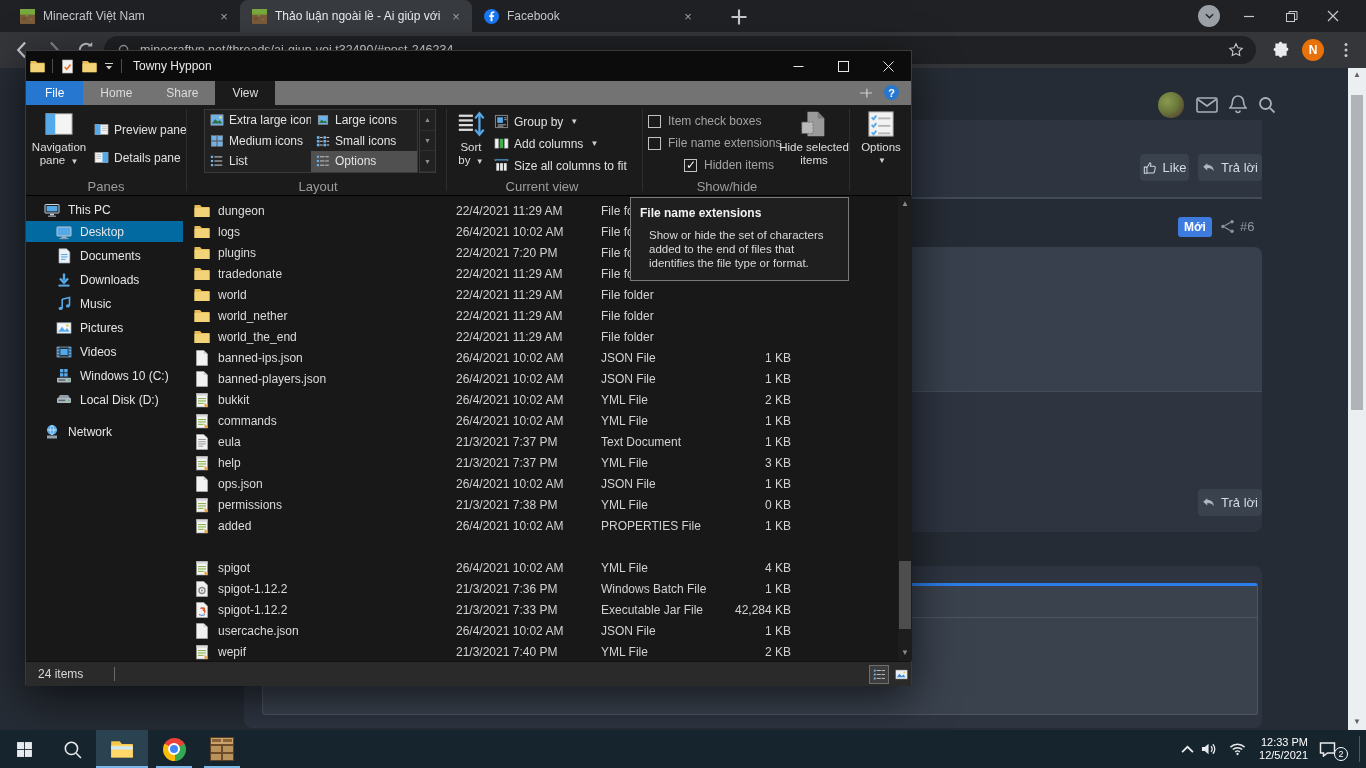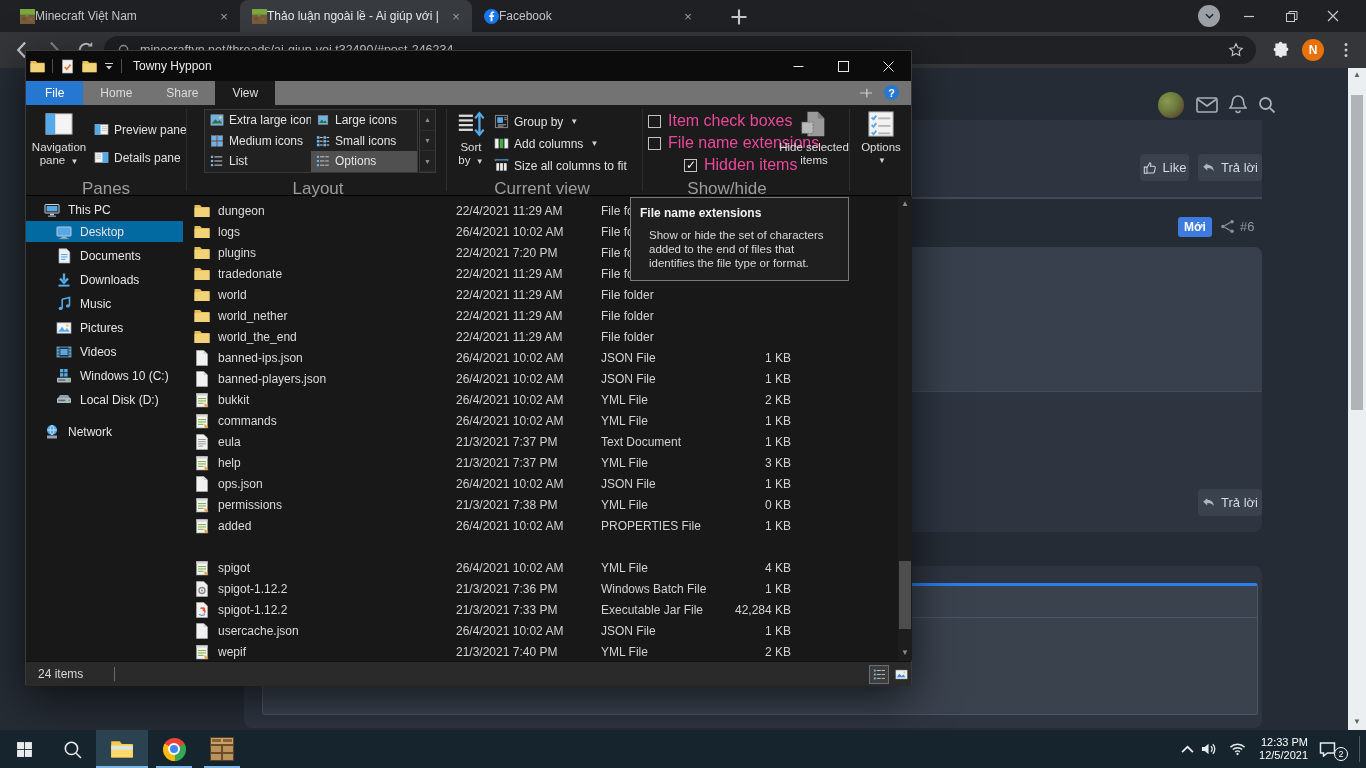--- a/index.html
+++ b/index.html
@@ -4,21 +4,21 @@
 <style>
   html,body{margin:0;padding:0;background:#000;}
   *{box-sizing:border-box;font-family:"Liberation Sans","DejaVu Sans",sans-serif;cursor:default;}
   .stage{position:relative;width:1366px;height:768px;background:#262c35;overflow:hidden;}
   .ic{display:inline-flex;align-items:center;justify-content:center;}
   .ic svg{width:100%;height:100%;display:block;}
 
   
   .tabstrip{position:absolute;left:0;top:0;width:1366px;height:32px;background:#202124;z-index:2;}
   #tab-list{position:absolute;left:8px;top:0;height:32px;display:flex;}
-  .tab{position:relative;display:flex;align-items:center;width:232px;height:32px;padding:0 8px 0 12px;color:#c3c7cc;font-size:12px;}
+  .tab{position:relative;display:flex;align-items:center;gap:8px;width:232px;height:32px;padding:0 8px 0 12px;color:#c3c7cc;font-size:12px;}
   .tab.active{background:#383b3f;border-radius:8px 8px 0 0;color:#e8eaed;}
   .tab .fav{width:15px;height:15px;flex:0 0 auto;}
   .tab-title{flex:1;white-space:nowrap;overflow:hidden;}
   .tab-close{width:16px;height:16px;border-radius:50%;display:flex;align-items:center;justify-content:center;color:#9aa0a6;font-size:13px;flex:0 0 auto;}
   .newtab{position:absolute;left:730px;top:8px;width:18px;height:18px;}
   .cap-circle{position:absolute;left:1198px;top:5px;width:22px;height:22px;border-radius:50%;background:#9aa0a6;display:flex;align-items:center;justify-content:center;}
   .cap-circle svg{width:9px;height:6px;}
   .capbtn{position:absolute;top:0;width:42px;height:32px;display:flex;align-items:center;justify-content:center;}
   .toolbar{position:absolute;left:0;top:32px;width:1366px;height:36px;background:#35363a;z-index:2;}
   .navic{position:absolute;top:8px;width:20px;height:20px;}
@@ -55,33 +55,33 @@
   .ex-caps{position:absolute;right:0;top:0;display:flex;height:30px;}
   .ex-cap{width:45px;height:30px;display:flex;align-items:center;justify-content:center;}
   .ex-tabs{position:absolute;left:0;top:30px;width:100%;height:24px;background:#737373;display:flex;}
   .rtab{padding:0 17px;font-size:12px;color:#dcdcdc;display:flex;align-items:center;}
   .rtab.file{background:#2577cf;color:#fff;padding:0 19px;}
   .rtab.active{background:#1b1b1b;}
   .rib-pin{position:absolute;right:38px;top:36px;width:14px;height:12px;}
   .rib-help{position:absolute;right:12px;top:34px;width:15px;height:15px;border-radius:50%;background:#2577cf;color:#fff;font-size:11px;font-weight:bold;display:flex;align-items:center;justify-content:center;}
   .ribbon{position:absolute;left:0;top:54px;width:100%;height:91px;background:#1b1b1b;border-bottom:1px solid #000;}
   .vsep{position:absolute;top:4px;height:82px;width:1px;background:#2e2e2e;}
-  .grp-label{position:absolute;top:74px;transform:translateX(-50%);font-size:17px;color:#9c9c9c;}
+  .grp-label{position:absolute;top:74px;transform:translateX(-50%);font-size:13px;color:#9c9c9c;}
   .bigbtn{position:absolute;text-align:center;color:#dfdfdf;font-size:11.5px;line-height:13px;}
   .bigbtn .bicon{display:block;margin:0 auto 2px;width:30px;height:30px;}
   .smrow{position:absolute;display:flex;align-items:center;gap:5px;font-size:12px;color:#e0e0e0;height:17px;white-space:nowrap;}
   .smrow .ic{width:15px;height:15px;}
   .caret{font-size:8px;color:#cfcfcf;margin-left:2px;}
   .gallery{position:absolute;left:178px;top:4px;width:214px;height:64px;background:#212121;border:1px solid #3a3a3a;display:grid;grid-template-columns:1fr 1fr;grid-auto-rows:20.5px;}
   .gitem{display:flex;align-items:center;gap:5px;padding-left:5px;font-size:12px;color:#e3e3e3;white-space:nowrap;overflow:hidden;}
   .gitem .ic{width:14px;height:14px;flex:0 0 auto;}
   .gitem.selected{background:#505050;}
   .garrows{position:absolute;left:393px;top:4px;width:17px;height:64px;background:#212121;border:1px solid #3a3a3a;display:flex;flex-direction:column;}
   .garrows div{flex:1;display:flex;align-items:center;justify-content:center;color:#8d8d8d;font-size:7px;border-bottom:1px solid #2e2e2e;}
-  .cbrow{position:absolute;display:flex;align-items:center;gap:7px;font-size:16px;color:#ec4899;height:16px;white-space:nowrap;}
+  .cbrow{position:absolute;display:flex;align-items:center;gap:7px;font-size:12px;color:#a3a3a3;height:16px;white-space:nowrap;}
   .cb{width:13px;height:13px;border:1px solid #c2c2c2;position:relative;flex:0 0 auto;}
   .cb.checked::after{content:"✓";position:absolute;left:1px;top:-2px;color:#fff;font-size:12px;}
   .ex-side{position:absolute;left:0;top:145px;width:157px;height:465px;}
   .srow{position:absolute;width:157px;height:21px;display:flex;align-items:center;font-size:12px;color:#e6e6e6;white-space:nowrap;}
   .srow .ic{width:16px;height:16px;margin-right:8px;flex:0 0 auto;}
   .srow.lvl0{padding-left:18px;}
   .srow.lvl1{padding-left:30px;}
   .srow.selected{background:#0369a1;}
   .ex-list{position:absolute;left:157px;top:145px;width:715px;height:465px;}
   .frow{position:absolute;left:0;width:715px;height:21px;font-size:12px;color:#dcdcdc;}

